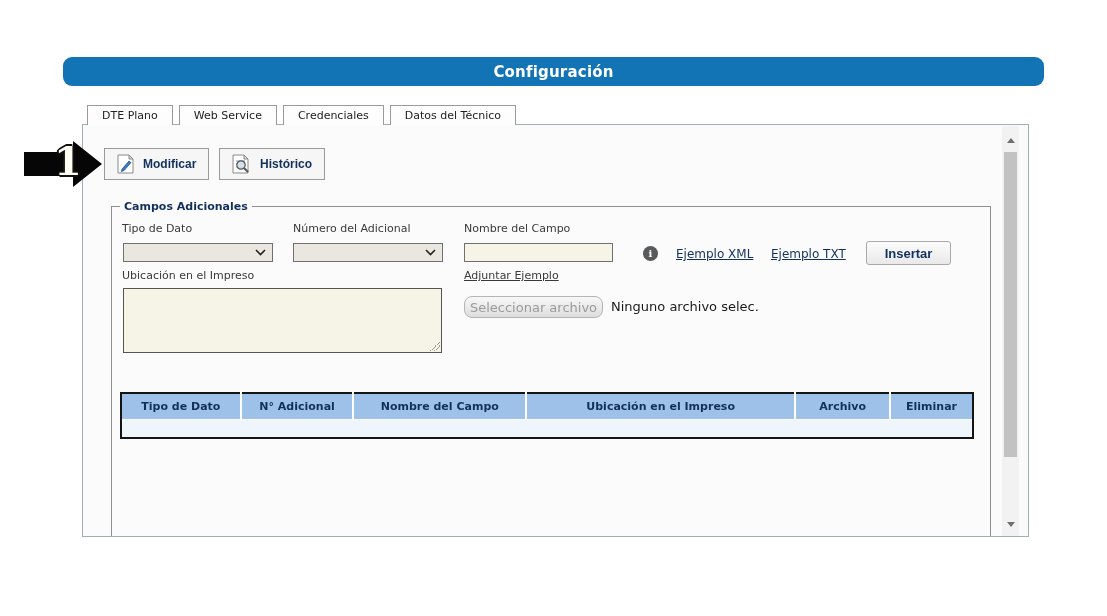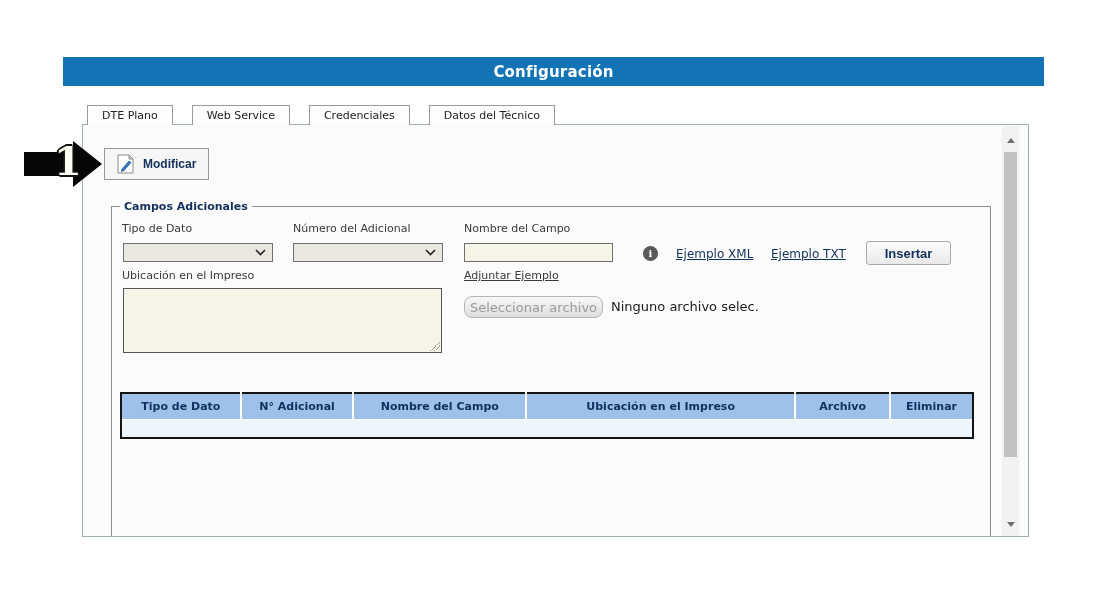--- a/index.html
+++ b/index.html
@@ -10,25 +10,25 @@
     --beige:#f6f3e7;
     --panel-bg:#fbfbfb;
   }
   *{box-sizing:border-box;margin:0;padding:0;}
   html,body{background:#fff;}
   body{font-family:"DejaVu Sans","Liberation Sans",sans-serif;font-size:11px;color:#333;}
   .stage{position:relative;width:1107px;height:616px;background:#fff;overflow:hidden;}
 
   
   .titlebar{position:absolute;left:63px;top:57px;width:981px;height:29px;
-    background:var(--title-bar-bg);display:flex;align-items:center;justify-content:center;}
+    background:var(--title-bar-bg);display:flex;align-items:center;justify-content:center;border-radius:9px;}
   .titlebar h1{color:#fff;font-size:15px;font-weight:bold;letter-spacing:.2px;}
 
   
-  .tabs{position:absolute;left:87px;top:100px;height:25px;display:flex;align-items:flex-end;gap:19px;z-index:3;}
+  .tabs{position:absolute;left:87px;top:100px;height:25px;display:flex;align-items:flex-end;gap:6px;z-index:3;}
   .tab{height:20px;background:#fdfdfd;border:1px solid #9a9a9a;border-bottom:none;
     display:flex;align-items:center;justify-content:center;padding:0 14px;color:#222;cursor:pointer;}
   .tab.active{height:25px;background:#fff;border:1px solid #8a8a8a;border-top:3px solid var(--tab-accent);
     border-bottom:1px solid #fff;margin-bottom:-1px;font-weight:bold;color:#111;padding:0 16px;}
 
   
   .panel{position:absolute;left:82px;top:124px;width:947px;height:413px;
     background:var(--panel-bg);border:1px solid #9fb0b4;overflow:hidden;z-index:1;}
 
   
@@ -110,20 +110,34 @@
       <span>
         <svg width="18" height="20" viewBox="0 0 18 20">
           <path d="M1 1 h11 l4 4 v14 h-15 z" fill="#fff" stroke="#8a8a8a"></path>
           <path d="M12 1 l4 4 h-4 z" fill="#ddd" stroke="#8a8a8a"></path>
           <path d="M5 15 l7 -8 l2 1.6 l-7 8 l-2.6 .9 z" fill="#3a79c2" stroke="#1c4f86" stroke-width="0.7"></path>
         </svg>
       </span>
       <span>Modificar</span>
     </button>
 
+    <button class="toolbtn" style="left:136px;top:23px;">
+      <span>
+        <svg width="20" height="20" viewBox="0 0 20 20">
+          <path d="M1 1 h11 l4 4 v14 h-15 z" fill="#fff" stroke="#8a8a8a"></path>
+          <path d="M12 1 l4 4 h-4 z" fill="#ddd" stroke="#8a8a8a"></path>
+          <line x1="4" y1="7" x2="13" y2="7" stroke="#9a9a9a"></line>
+          <line x1="4" y1="10" x2="13" y2="10" stroke="#9a9a9a"></line>
+          <line x1="4" y1="13" x2="13" y2="13" stroke="#9a9a9a"></line>
+          <circle cx="9" cy="11" r="4.2" fill="#cfe0ef" fill-opacity="0.85" stroke="#555" stroke-width="1.2"></circle>
+          <line x1="12" y1="14" x2="16" y2="18" stroke="#555" stroke-width="2"></line>
+        </svg>
+      </span>
+      <span>Histórico</span>
+    </button>
 
     <div class="fieldset">
       <span class="legend">Campos Adicionales</span>
 
       <span class="flabel" style="left:10px;top:15px;">Tipo de Dato</span>
       <span class="flabel" style="left:181px;top:15px;">Número del Adicional</span>
       <span class="flabel" style="left:352px;top:15px;">Nombre del Campo</span>
 
       <div class="select" style="left:11px;top:36px;">
         <span></span>

